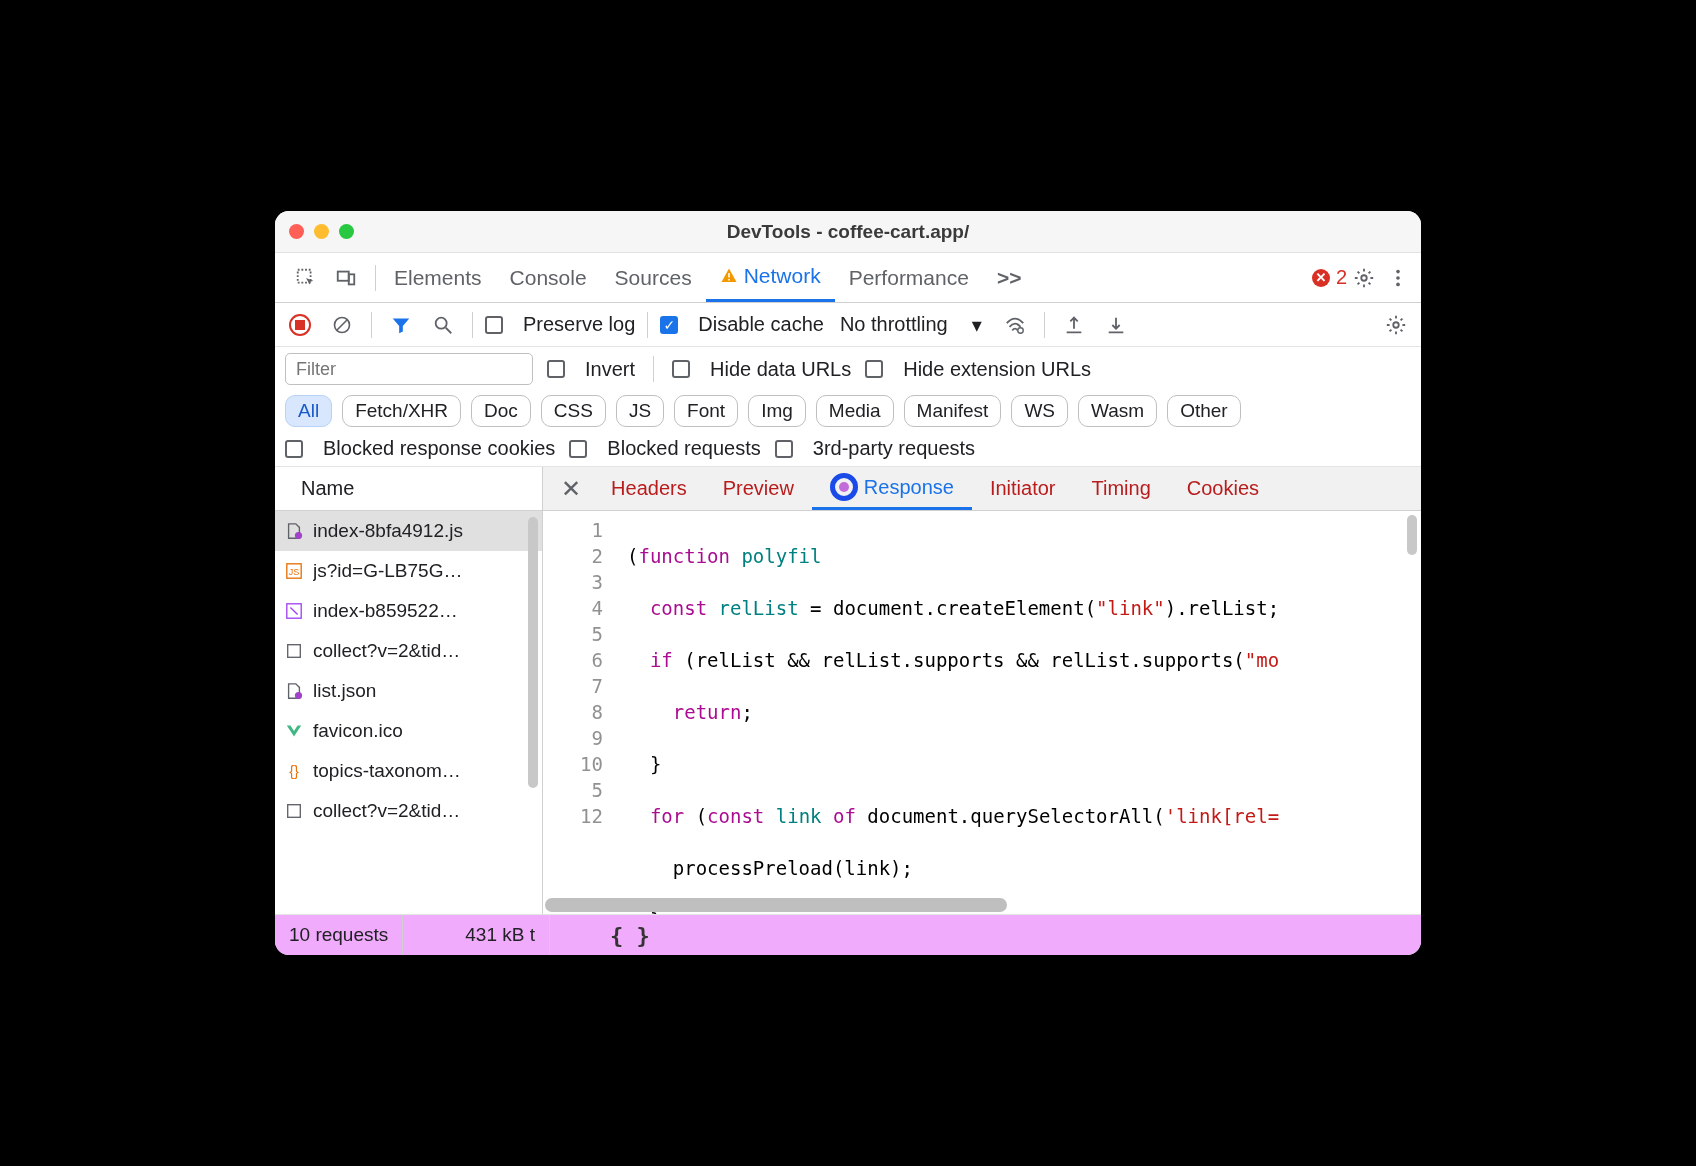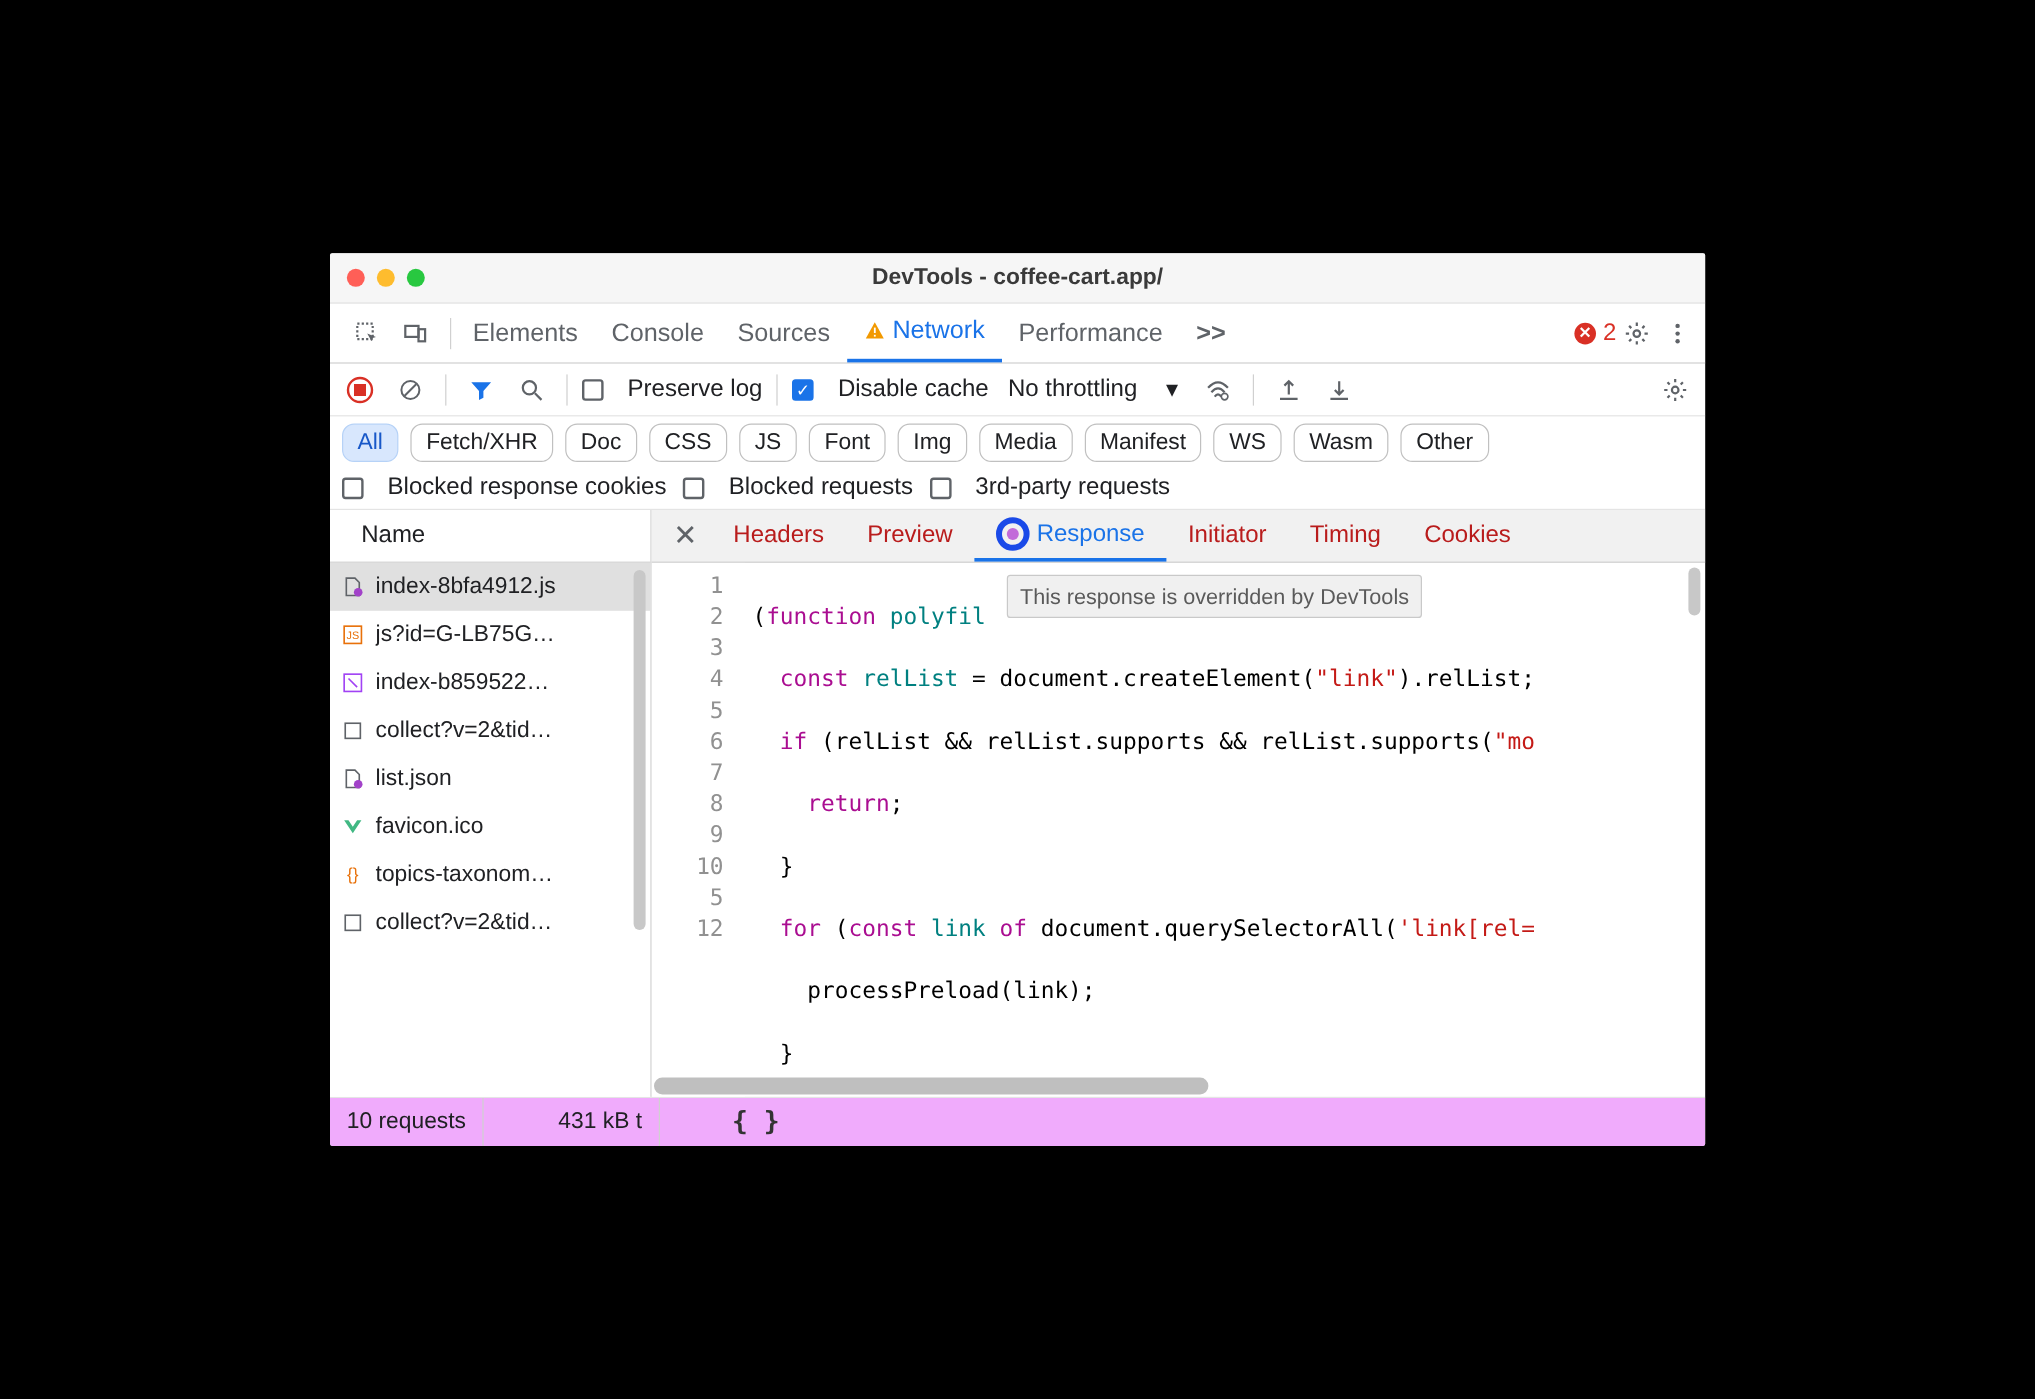--- a/index.html
+++ b/index.html
@@ -8,21 +8,21 @@
   font-family: -apple-system, BlinkMacSystemFont, "Segoe UI", Helvetica, Arial, sans-serif;
   display: flex;
   align-items: center;
   justify-content: center;
   height: 1166px;
   width: 1696px;
   font-size: 20px;
 }
 .window {
   background: #fff;
-  border-radius: 2px;
+  border-radius: 14px;
   width: 1146px;
   height: 744px;
   overflow: hidden;
   box-shadow: 0 20px 60px rgba(0,0,0,.5);
   display: flex;
   flex-direction: column;
 }
 .titlebar {
   height: 42px;
   background: #f6f6f6;
@@ -281,20 +281,36 @@
     <div style="flex:1"></div>
     <div class="icon-btn">
       <svg viewBox="0 0 24 24">
           <circle cx="12" cy="12" r="3" fill="none" stroke="#5f6368" stroke-width="2"></circle>
           <path d="M12 2v3M12 19v3M2 12h3M19 12h3M5 5l2 2M17 17l2 2M19 5l-2 2M5 19l2-2" stroke="#5f6368" stroke-width="2"></path>
         </svg>
     </div>
   </div>
 
   <div class="filter-bar">
+    <div class="filter-row">
+      <input class="filter-input" placeholder="Filter" style="">
+      <label class="chk">
+          <span class="chk-box"></span>
+          <span>Invert</span>
+        </label>
+      <div class="divider"></div>
+      <label class="chk">
+          <span class="chk-box"></span>
+          <span>Hide data URLs</span>
+        </label>
+      <label class="chk">
+          <span class="chk-box"></span>
+          <span>Hide extension URLs</span>
+        </label>
+    </div>
     <div class="filter-row chips" id="chip-row">
         <div class="chip active">All</div>
         <div class="chip">Fetch/XHR</div>
         <div class="chip">Doc</div>
         <div class="chip">CSS</div>
         <div class="chip">JS</div>
         <div class="chip">Font</div>
         <div class="chip">Img</div>
         <div class="chip">Media</div>
         <div class="chip">Manifest</div>
@@ -429,21 +445,20 @@
 <span class="code-line">  <span class="k-purple">if</span> (relList <span class="k-op">&amp;&amp;</span> relList.supports <span class="k-op">&amp;&amp;</span> relList.supports(<span class="k-red">"mo</span></span>
 <span class="code-line">    <span class="k-purple">return</span>;</span>
 <span class="code-line">  }</span>
 <span class="code-line">  <span class="k-purple">for</span> (<span class="k-purple">const</span> <span class="k-teal">link</span> <span class="k-purple">of</span> document.querySelectorAll(<span class="k-red">'link[rel=</span></span>
 <span class="code-line">    processPreload(link);</span>
 <span class="code-line">  }</span>
 
 
 
 
-          <div class="tooltip">This response is overridden by DevTools</div>
         </div>
         <div class="vscroll"></div>
         <div class="hscroll"><div class="hthumb"></div></div>
       </div>
     </div>
   </div>
 
   <div class="status-bar">
     <div class="status-seg">10 requests</div>
     <div class="status-seg">431 kB t</div>

